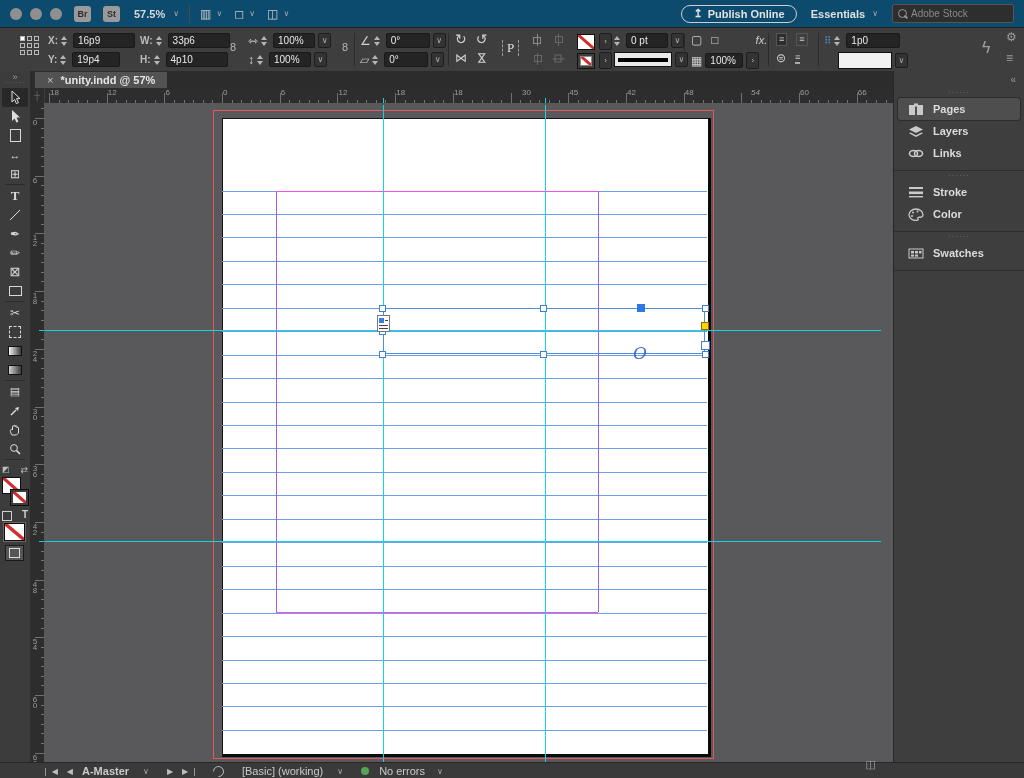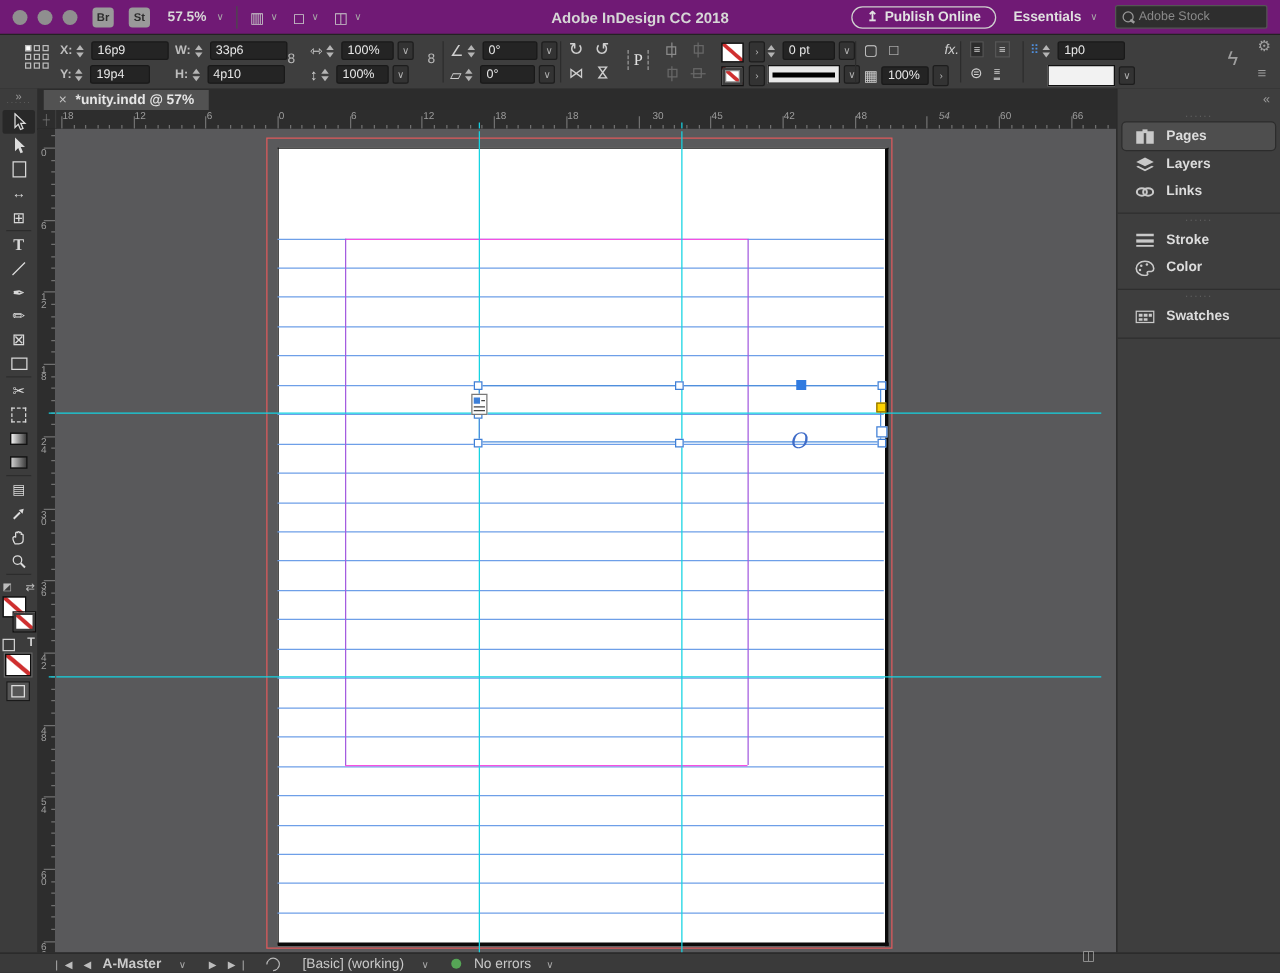--- a/index.html
+++ b/index.html
@@ -1,21 +1,21 @@
 <!DOCTYPE html>
 <html><head>
 <meta charset="utf-8">
 <style>
   html,body{margin:0;padding:0;background:#2b2b2b;}
   .app{position:relative;width:1024px;height:778px;background:#3a3a3a;overflow:hidden;
        font-family:"Liberation Sans",sans-serif;-webkit-font-smoothing:antialiased;}
   .abs{position:absolute;}
 
   
-  .titlebar{left:0;top:0;width:1024px;height:27px;background:#701a75;border-bottom:1px solid#232323;
+  .titlebar{left:0;top:0;width:1024px;height:27px;background:#0c4a6e;border-bottom:1px solid#232323;
             display:flex;align-items:center;}
   .traffic{display:flex;gap:8px;margin-left:10px;}
   .tl{width:12px;height:12px;border-radius:50%;background:#8f8f8f;}
   .chip{width:17px;height:16px;border-radius:3px;background:#9a9a9a;color:#2d2d2d;font-size:9px;
         font-weight:bold;display:flex;align-items:center;justify-content:center;margin-left:12px;}
   .zoomsel{color:#d8d8d8;font-size:11px;font-weight:bold;margin-left:14px;display:flex;gap:8px;align-items:center;}
   .chev{color:#a8a8a8;font-size:8px;font-weight:normal;}
   .tbsep{width:1px;height:18px;background:#4a4a4a;margin:0 10px;}
   .tbicon{color:#c9c9c9;font-size:12px;display:flex;align-items:center;gap:5px;margin-right:12px;}
   .apptitle{position:absolute;left:0;right:0;text-align:center;color:#d6d6d6;font-size:12px;font-weight:bold;pointer-events:none;}
@@ -143,21 +143,20 @@
     <span class="chip">Br</span>
     <span class="chip">St</span>
     <span class="zoomsel">
       <span>57.5%</span>
       <span class="chev">∨</span>
     </span>
     <span class="tbsep"></span>
     <span class="tbicon">▥ <span class="chev">∨</span></span>
     <span class="tbicon">◻ <span class="chev">∨</span></span>
     <span class="tbicon">◫ <span class="chev">∨</span></span>
-    <span class="apptitle">Adobe InDesign CC 2018</span>
     <button class="publish">
       <span>↥</span>
       <span>Publish Online</span>
     </button>
     <span class="wsp">
       <span>Essentials</span>
       <span class="chev">∨</span>
     </span>
     <span class="searchbox">
       <span class="mag"></span>

